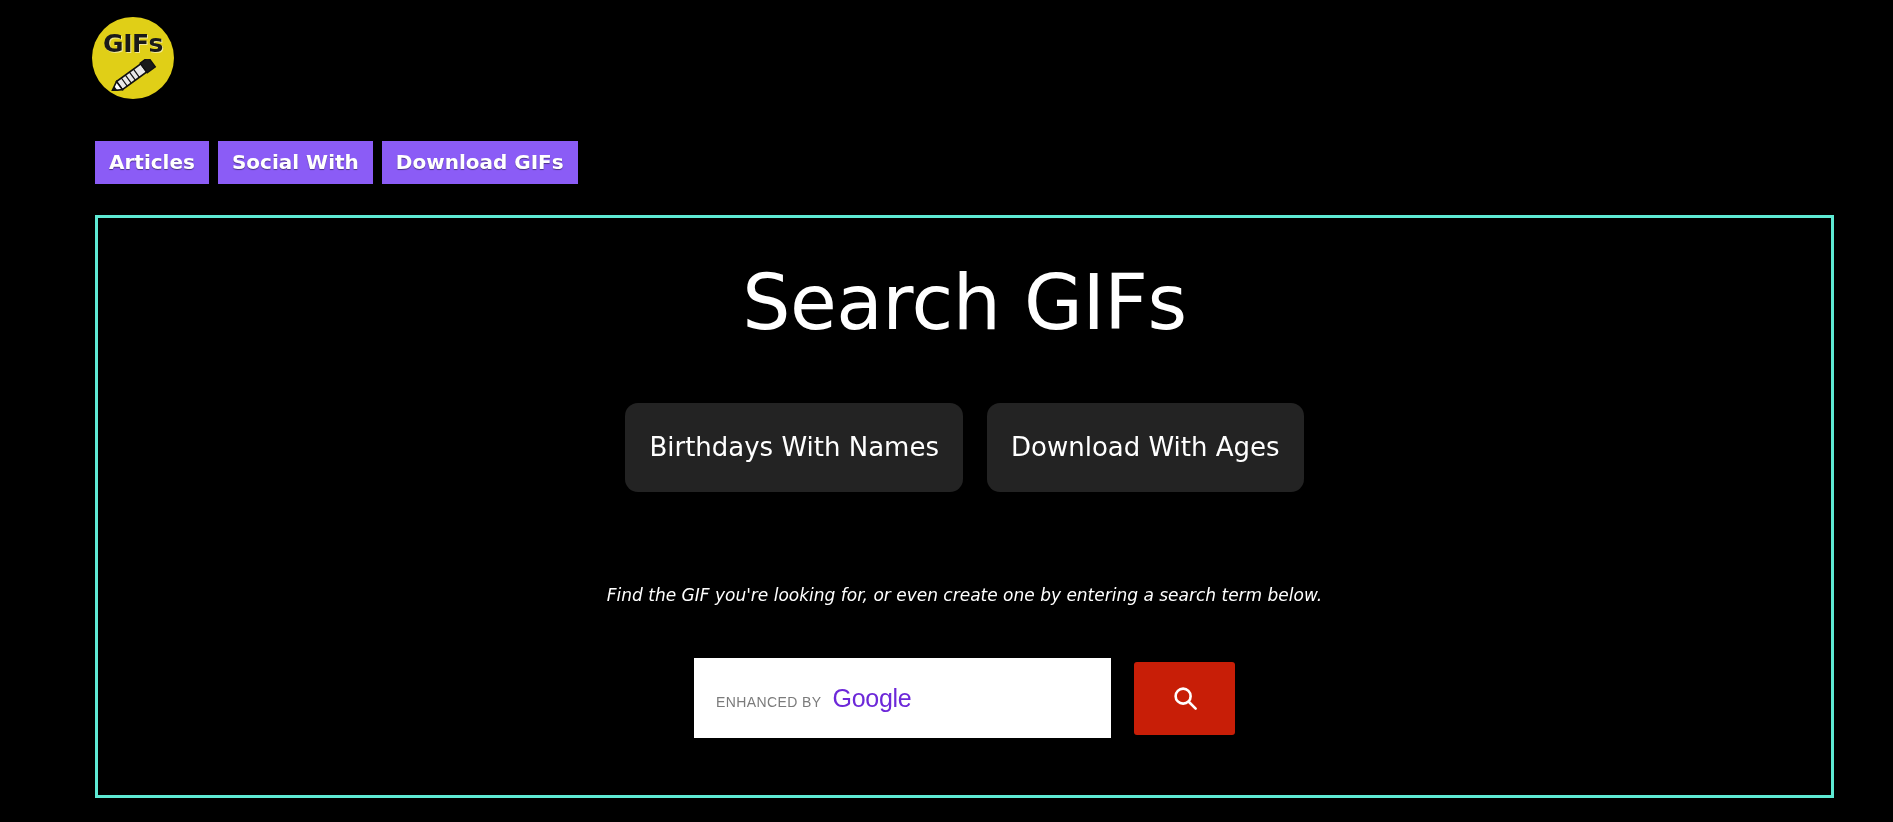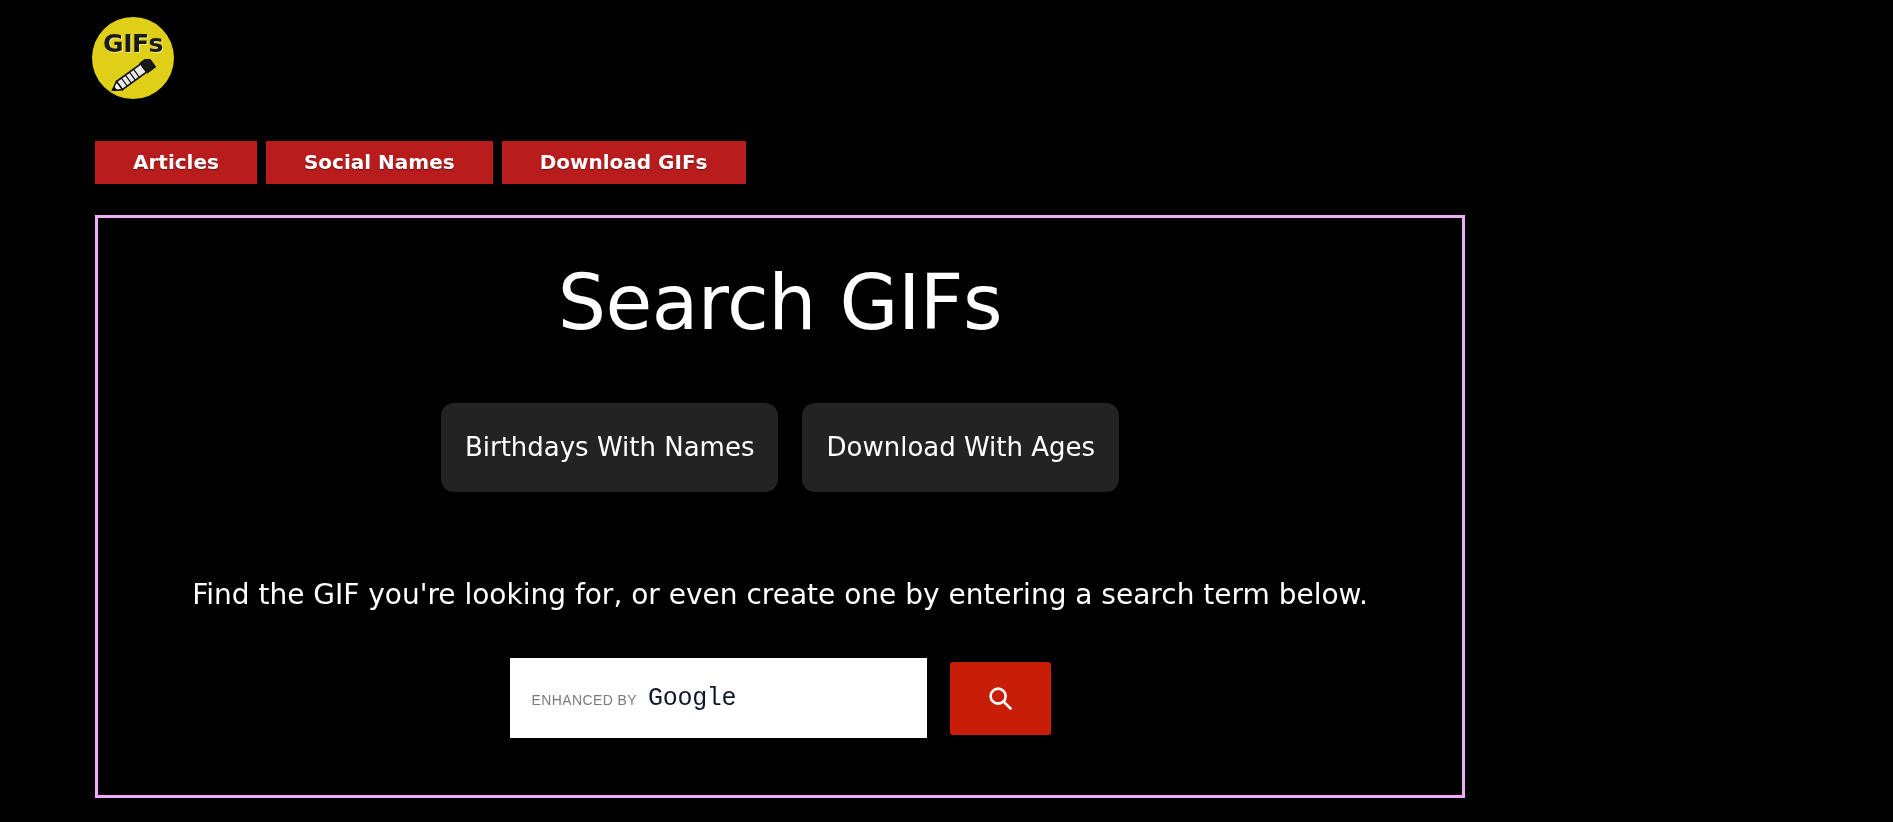--- a/index.html
+++ b/index.html
@@ -64,40 +64,40 @@
   .nav {
     position: absolute;
     left: 95px;
     top: 141px;
     display: flex;
     align-items: stretch;
     gap: 9px;
     height: 43px;
   }
   .nav-item {
-    background: #b91c1c;
+    background: #8b5cf6;
     color: #ffffff;
     font-family: "DejaVu Sans", sans-serif;
     font-weight: bold;
     font-size: 20px;
     line-height: 43px;
-    padding: 0 38px;
+    padding: 0 14px;
     white-space: nowrap;
     cursor: pointer;
     text-shadow: 0 1px 1px rgba(0,0,0,0.45);
   }
 
   
   .hero {
     position: absolute;
     left: 95px;
     top: 215px;
-    width: 1370px;
+    width: 1739px;
     height: 583px;
-    border: 3px solid #f0abfc;
+    border: 3px solid #5eead4;
     background: #000000;
   }
 
   .hero-title {
     position: absolute;
     left: 0;
     right: 0;
     top: 40px;
     text-align: center;
     font-family: "DejaVu Sans", sans-serif;
@@ -131,23 +131,24 @@
     cursor: pointer;
   }
 
   .hero-desc {
     position: absolute;
     left: 0;
     right: 0;
     top: 360px;
     text-align: center;
     font-family: "DejaVu Sans", sans-serif;
-    font-size: 28px;
+    font-size: 17px;
     line-height: 34px;
     color: #ffffff;
+    font-style: italic;
   }
 
   .search-row {
     position: absolute;
     left: 0;
     right: 0;
     top: 440px;
     display: flex;
     justify-content: center;
     align-items: center;
@@ -172,23 +173,23 @@
     white-space: nowrap;
     pointer-events: none;
   }
   .enhanced-by {
     font-family: "Liberation Sans", sans-serif;
     font-size: 14px;
     letter-spacing: 0.4px;
     color: #7b7b7b;
   }
   .google-word {
-    font-family: Liberation Mono, monospace;
+    font-family: Liberation Sans, sans-serif;
     font-size: 25px;
-    color: #0f172a;
+    color: #6d28d9;
     letter-spacing: -0.3px;
   }
   .search-input-real {
     position: absolute;
     inset: 0;
     width: 100%;
     height: 100%;
     border: none;
     outline: none;
     background: transparent;
@@ -228,21 +229,21 @@
           <polygon points="10,11 10,21 1,16" fill="#ffffff" stroke="#111" stroke-width="1.6"></polygon>
           <polygon points="5.5,13.5 5.5,18.5 1,16" fill="#111"></polygon>
           <rect x="40" y="10" width="10" height="12" fill="#1a1a1a" stroke="#111" stroke-width="1.4"></rect>
         </g>
       </svg>
     </div>
   </div>
 
   <nav class="nav">
     <div class="nav-item">Articles</div>
-    <div class="nav-item">Social Names</div>
+    <div class="nav-item">Social With</div>
     <div class="nav-item">Download GIFs</div>
   </nav>
 
   <section class="hero">
 
     <h1 class="hero-title">Search GIFs</h1>
 
     <div class="pill-row">
       <div class="pill">Birthdays With Names</div>
       <div class="pill">Download With Ages</div>

